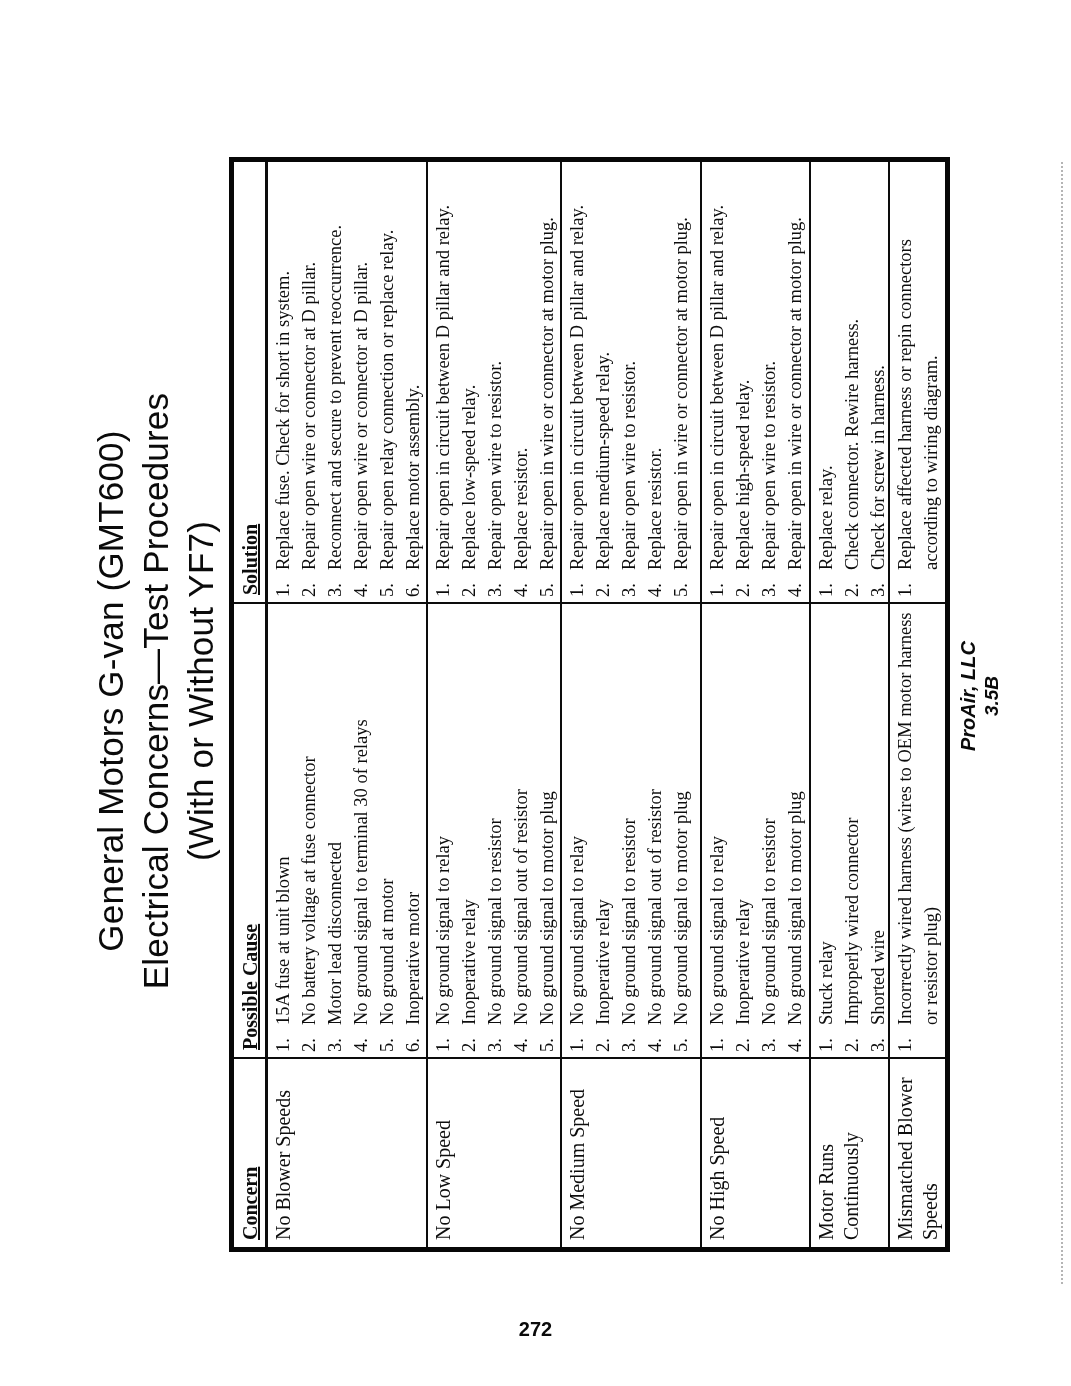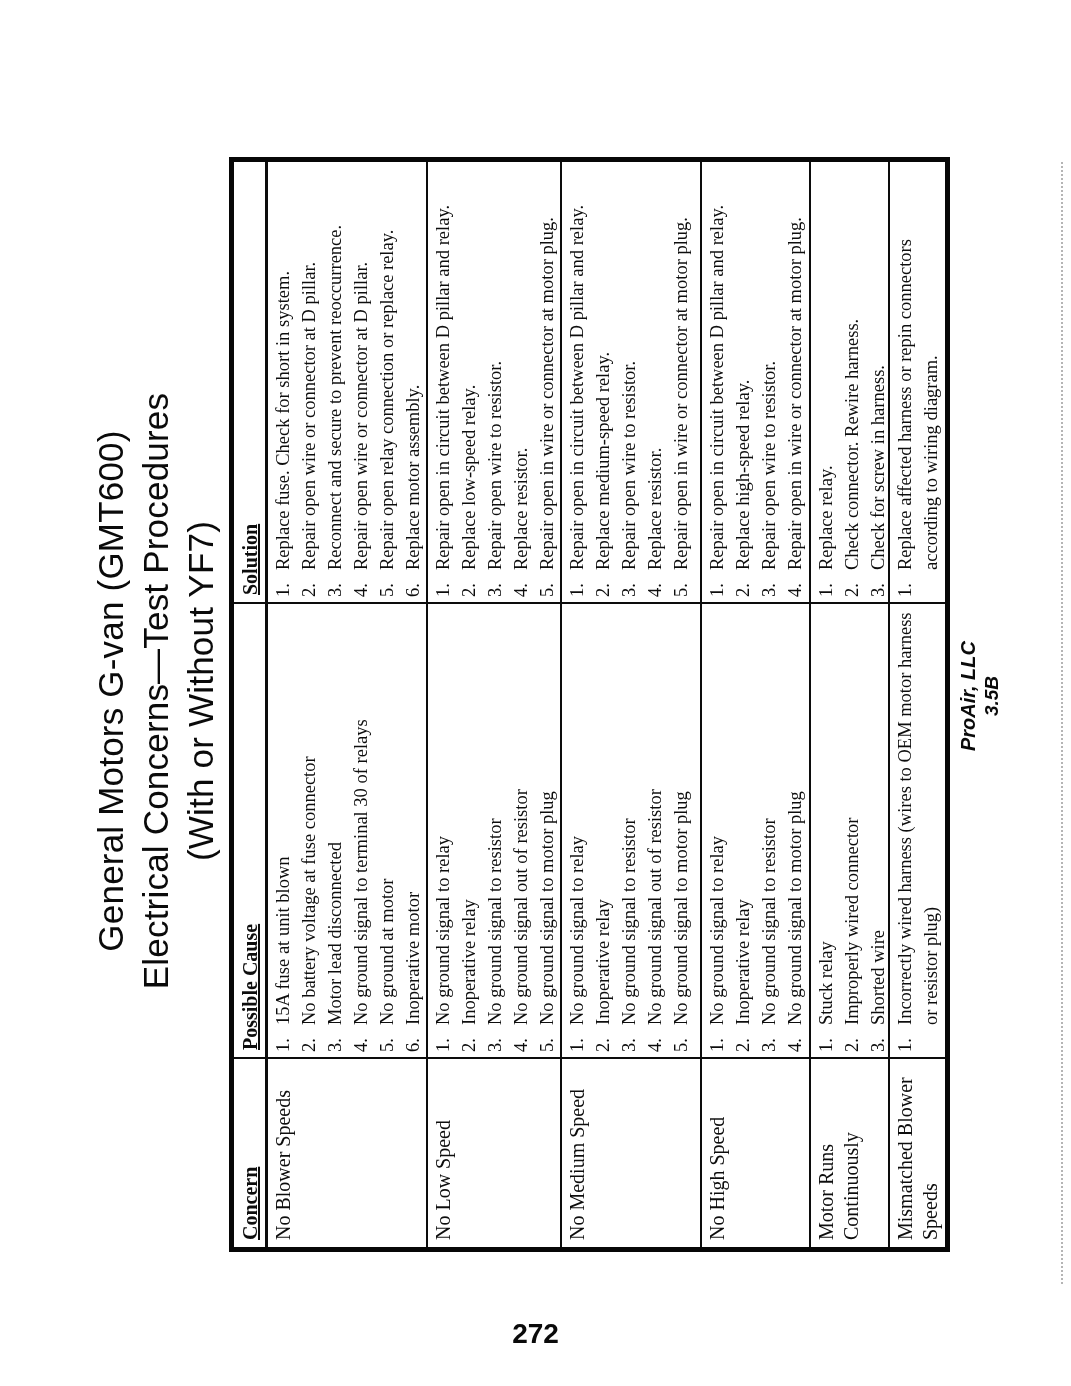--- a/index.html
+++ b/index.html
@@ -29,21 +29,21 @@
   .num{flex:none;width:27px;}
   .txt{flex:1;padding-right:5px;}
 
   .brand{position:absolute;left:610px;top:956px;width:160px;text-align:center;
          font-family:"Liberation Sans",sans-serif;font-weight:bold;font-style:italic;
          color:#0a0a0a;}
   .brand .b1{font-size:20px;line-height:24px;}
   .brand .b2{font-size:19px;line-height:24px;}
 
   .pagenum{position:absolute;top:1318px;left:0;width:1071px;text-align:center;
-           font-family:"Liberation Sans",sans-serif;font-weight:bold;font-size:28px;color:#0a0a0a;}
+           font-family:"Liberation Sans",sans-serif;font-weight:bold;font-size:20px;color:#0a0a0a;}
 
   .edge-line{position:absolute;left:1061px;top:162px;height:1122px;width:0;
              border-left:2px dotted #8f8f8f;opacity:0.65;}
 </style>
 </head>
 <body>
 
 <div class="page">
 
   <div class="landscape">

